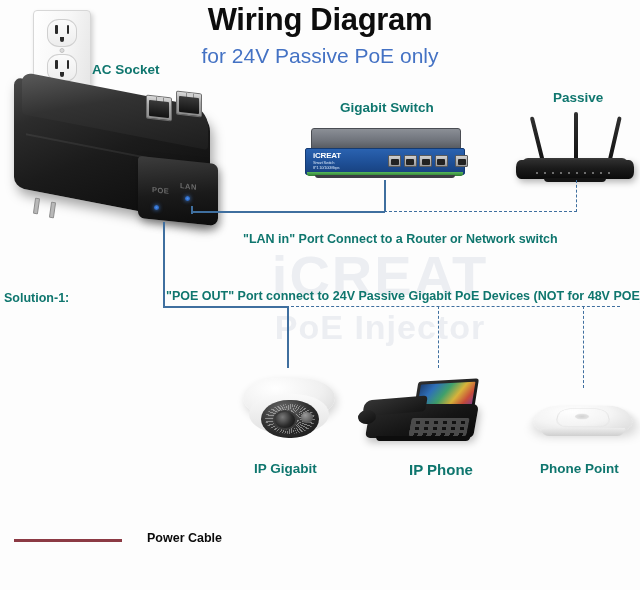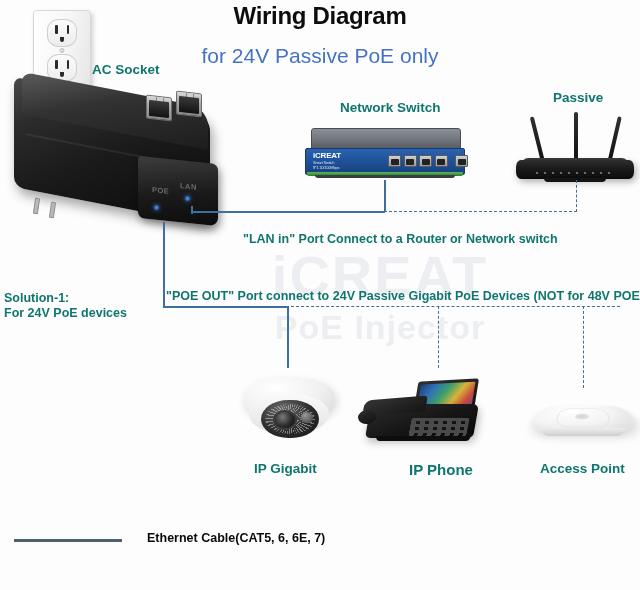--- a/index.html
+++ b/index.html
@@ -8,21 +8,21 @@
     background: #ffffff;
     font-family: "Liberation Sans", sans-serif;
     overflow: hidden;
   }
   #stage { position: relative; width: 640px; height: 590px; background:#fdfdfd; }
 
   
   .title {
     position: absolute; left: 0; top: 2px; width: 640px;
     text-align: center;
-    font-size: 24px; font-weight: bold; color: #0d0d0d;
+    font-size: 31px; font-weight: bold; color: #0d0d0d;
     letter-spacing: -0.3px;
   }
   .subtitle {
     position: absolute; left: 0; top: 44px; width: 640px;
     text-align: center;
     font-size: 21px; font-weight: normal; color: #4472c4;
   }
 
   
   .watermark {
@@ -357,21 +357,21 @@
     <div class="tab"></div>
     <div class="cavity"></div>
   </div>
   <div class="port-text poe">POE</div>
   <div class="port-text lan">LAN</div>
   <div class="prong p1"></div>
   <div class="prong p2"></div>
   <div class="led-dot a"></div>
   <div class="led-dot b"></div>
 
-  <div class="lbl" style="left:340px; top:100px; font-size:13.5px;">Network Switch</div>
+  <div class="lbl" style="left:340px; top:100px; font-size:13.5px;">Gigabit Switch</div>
   <div class="switch">
     <div class="sw-top"></div>
     <div class="sw-front">
       <div class="sw-brand">
         <span>iCREAT</span>
         <span class="sw-sub">Smart Switch</span>
         <span class="sw-sub">8*1 10/100Mbps</span>
       </div>
       <div class="sw-ports">
         <div class="sw-port"></div>
@@ -414,21 +414,20 @@
 
   <div class="line vline" style="left:287px; top:306px; height:62px;"></div>
 
   <div class="dash-v" style="left:438px; top:306px; height:62px;"></div>
 
   <div class="dash-v" style="left:583px; top:306px; height:82px;"></div>
 
   <div class="lbl" style="left:243px; top:232px; font-size:12.5px;">"LAN in" Port Connect to a Router or Network switch</div>
   <div class="lbl" style="left:166px; top:289px; font-size:12.5px;">"POE OUT" Port connect to 24V Passive Gigabit PoE Devices (NOT for 48V POE)</div>
   <div class="lbl" style="left:4px; top:291px; font-size:12.5px;">Solution-1:</div>
-  <div class="lbl" style="left:4px; top:306px; font-size:12.5px;">For 24V PoE devices</div>
 
   <div class="camera">
     <div class="cam-base"></div>
     <div class="cam-rim"></div>
     <div class="cam-dome"></div>
     <div class="cam-ir"></div>
     <div class="cam-lens"></div>
     <div class="cam-sensor"></div>
   </div>
   <div class="lbl" style="left:254px; top:461px; font-size:13.5px;">IP Gigabit</div>
@@ -444,22 +443,22 @@
     <div class="ph-base"></div>
   </div>
   <div class="lbl" style="left:409px; top:461px; font-size:15px;">IP Phone</div>
 
   <div class="ap">
     <div class="ap-body"></div>
     <div class="ap-edge"></div>
     <div class="ap-inner"></div>
     <div class="ap-logo"></div>
   </div>
-  <div class="lbl" style="left:540px; top:461px; font-size:13.5px;">Access Point</div>
+  <div class="lbl" style="left:540px; top:461px; font-size:13.5px;">Phone Point</div>
 
   <div class="legend">
     <div class="leg-row">
-      <div class="leg-line eth"></div>
-      <div class="leg-text">Ethernet Cable(CAT5, 6, 6E, 7)</div>
+      <div class="leg-line power"></div>
+      <div class="leg-text">Power Cable</div>
     </div>
   </div>
 
 </div>
 
 </body></html>

